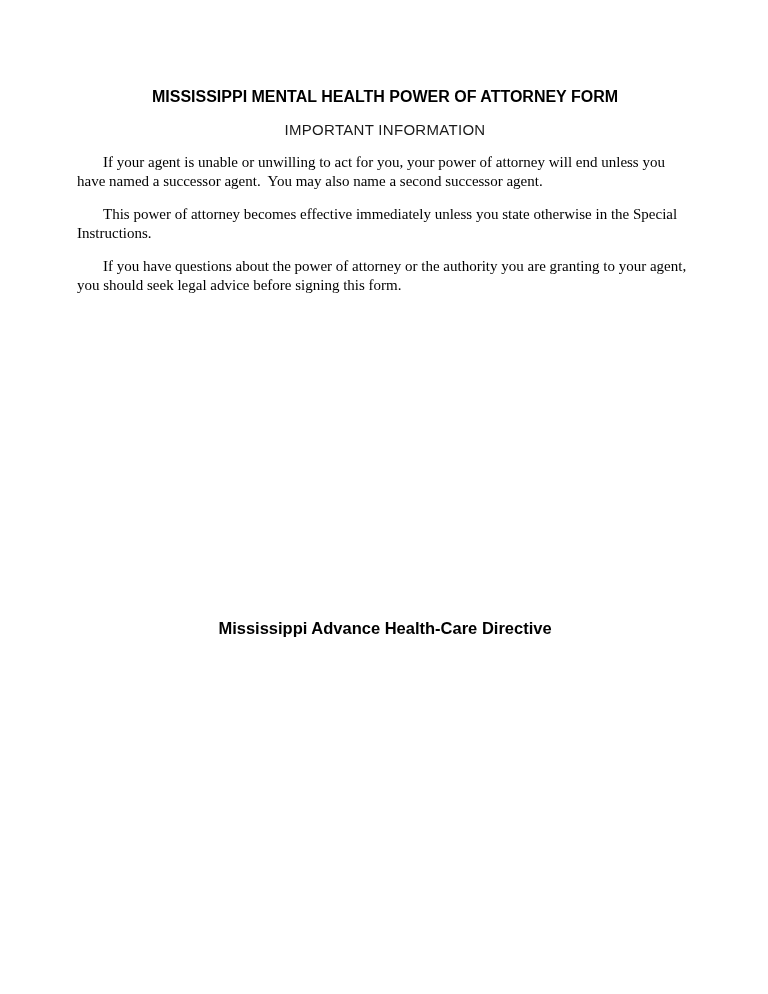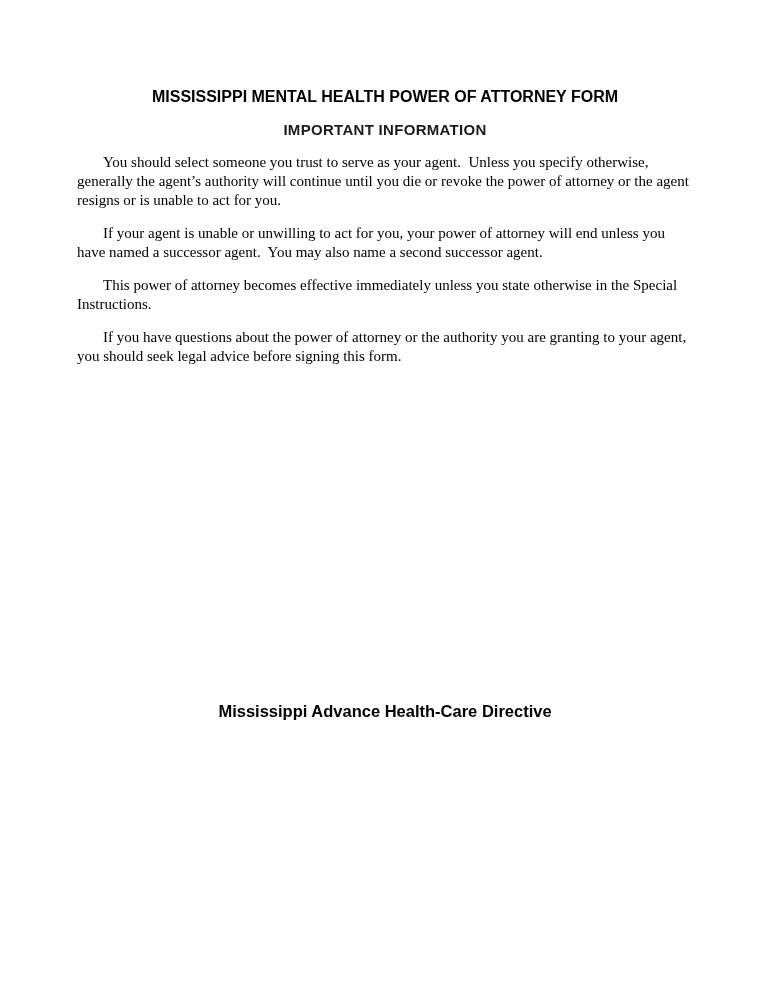--- a/index.html
+++ b/index.html
@@ -23,21 +23,21 @@
     font-family: "Liberation Sans", "DejaVu Sans", sans-serif;
     font-weight: bold;
     font-size: 16px;
     line-height: 19px;
     text-align: center;
     color: #000000;
   }
   .doc-subtitle {
     margin: 14px 0 0 0;
     font-family: "Liberation Sans", "DejaVu Sans", sans-serif;
-    font-weight: bold;
+    font-weight: normal;
     font-size: 15px;
     line-height: 19px;
     text-align: center;
     color: #1a1a1a;
     letter-spacing: 0.3px;
   }
   .body-paragraph {
     margin: 14px 0 0 0;
     font-size: 15px;
     line-height: 19px;
@@ -50,41 +50,40 @@
   }
   .closing-paragraph {
     margin: 14px 0 0 0;
     font-size: 15px;
     line-height: 19px;
     text-align: left;
     text-indent: 26px;
     white-space: pre-wrap;
   }
   .closing-heading {
-    margin: 24px 0 0 0;
+    margin: 12px 0 0 0;
     font-family: "Liberation Sans", "DejaVu Sans", sans-serif;
     font-weight: bold;
     font-size: 16.5px;
     line-height: 19px;
     text-align: center;
     color: #000000;
   }
 </style>
 </head>
 <body>
 
 <div class="page">
 
   <h1 class="doc-title">MISSISSIPPI MENTAL HEALTH POWER OF ATTORNEY FORM</h1>
 
   <h2 class="doc-subtitle">IMPORTANT INFORMATION</h2>
 
 
 
-  <p class="body-paragraph">You should select someone you trust to serve as your agent.  Unless you specify otherwise, generally the agent’s authority will continue until you die or revoke the power of attorney or the agent resigns or is unable to act for you.</p>
 
   <p class="body-paragraph">If your agent is unable or unwilling to act for you, your power of attorney will end unless you have named a successor agent.  You may also name a second successor agent.</p>
 
   <p class="body-paragraph">This power of attorney becomes effective immediately unless you state otherwise in the Special Instructions.</p>
 
   <p class="body-paragraph">If you have questions about the power of attorney or the authority you are granting to your agent, you should seek legal advice before signing this form.</p>
 
   <div class="big-spacer"></div>
 
 

